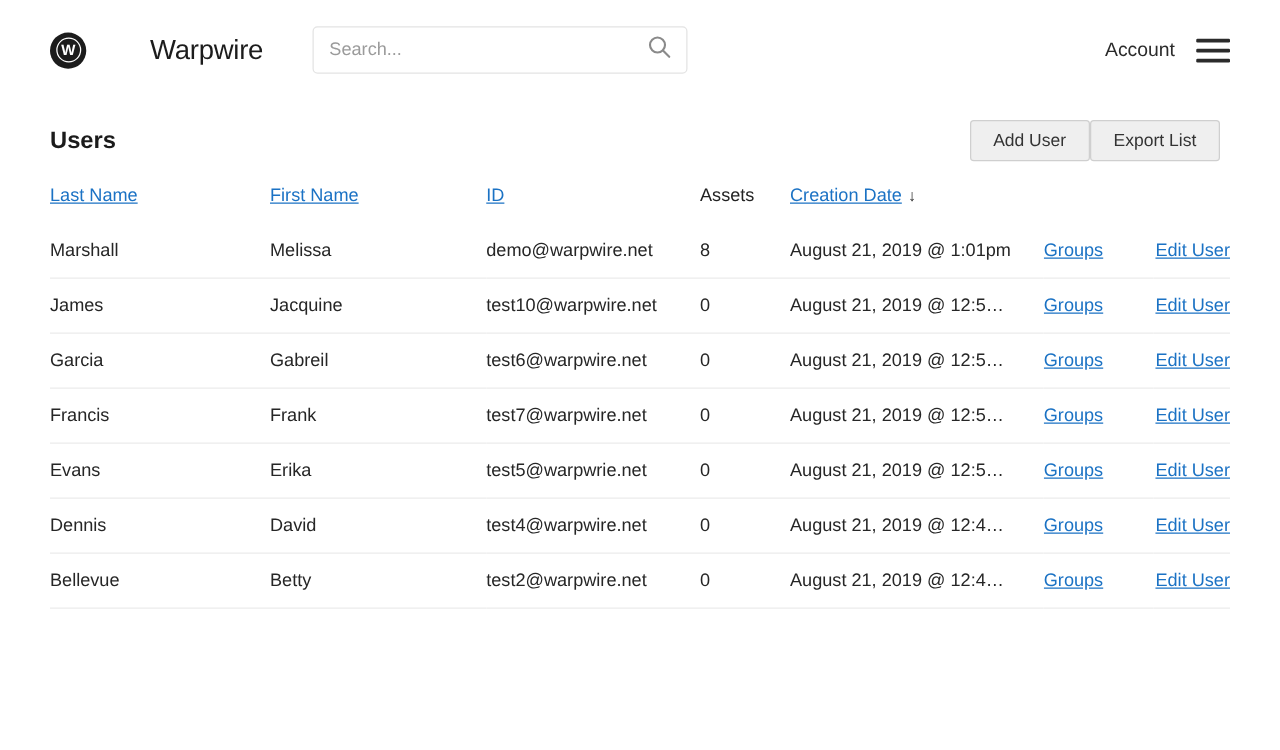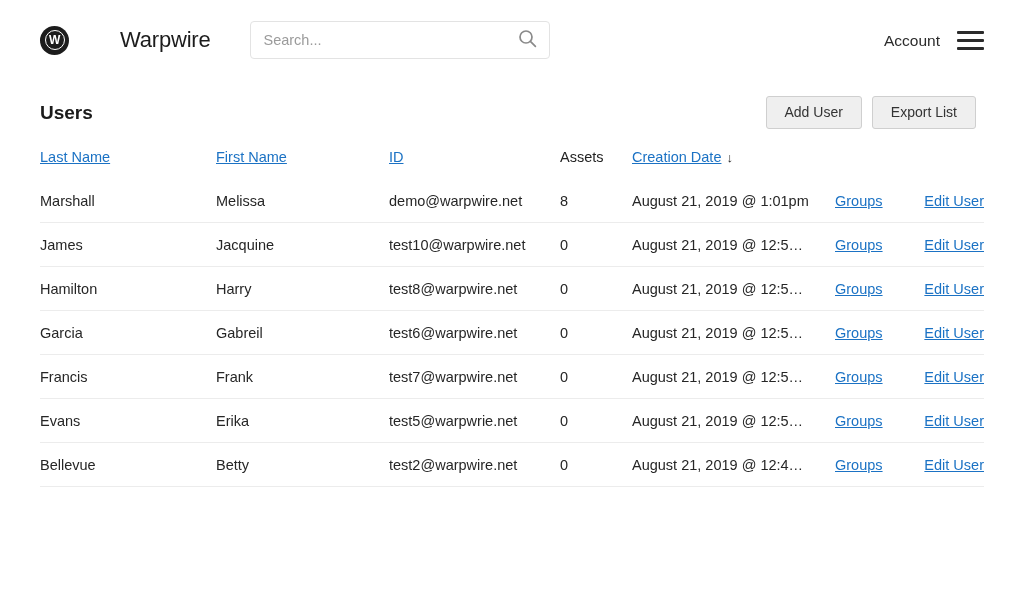--- a/index.html
+++ b/index.html
@@ -110,21 +110,20 @@
     align-items: center;
   }
   .page-title {
     font-size: 19px;
     font-weight: bold;
     color: #1b1b1b;
   }
   .actions {
     margin-left: auto;
     display: flex;
-    gap: 10px;
     align-items: center;
   }
   .btn {
     font-family: "Liberation Sans", sans-serif;
     font-size: 14px;
     color: #333333;
     background: #efefef;
     border: 1px solid #cfcfcf;
     border-radius: 3px;
     padding: 8px 18px;
@@ -254,29 +253,20 @@
         <tr class="row">
           <td class="col-last"><span>James</span></td>
           <td class="col-first"><span>Jacquine</span></td>
           <td class="col-id"><span>test10@warpwire.net</span></td>
           <td class="col-assets"><span>0</span></td>
           <td class="col-date"><span>August 21, 2019 @ 12:5…</span></td>
           <td class="col-groups"><span class="cell-link">Groups</span></td>
           <td class="col-edit"><span class="cell-link">Edit User</span></td>
         </tr>
         <tr class="row">
-          <td class="col-last"><span>Hamilton</span></td>
-          <td class="col-first"><span>Harry</span></td>
-          <td class="col-id"><span>test8@warpwire.net</span></td>
-          <td class="col-assets"><span>0</span></td>
-          <td class="col-date"><span>August 21, 2019 @ 12:5…</span></td>
-          <td class="col-groups"><span class="cell-link">Groups</span></td>
-          <td class="col-edit"><span class="cell-link">Edit User</span></td>
-        </tr>
-        <tr class="row">
           <td class="col-last"><span>Garcia</span></td>
           <td class="col-first"><span>Gabreil</span></td>
           <td class="col-id"><span>test6@warpwire.net</span></td>
           <td class="col-assets"><span>0</span></td>
           <td class="col-date"><span>August 21, 2019 @ 12:5…</span></td>
           <td class="col-groups"><span class="cell-link">Groups</span></td>
           <td class="col-edit"><span class="cell-link">Edit User</span></td>
         </tr>
         <tr class="row">
           <td class="col-last"><span>Francis</span></td>
@@ -290,20 +280,29 @@
         <tr class="row">
           <td class="col-last"><span>Evans</span></td>
           <td class="col-first"><span>Erika</span></td>
           <td class="col-id"><span>test5@warpwrie.net</span></td>
           <td class="col-assets"><span>0</span></td>
           <td class="col-date"><span>August 21, 2019 @ 12:5…</span></td>
           <td class="col-groups"><span class="cell-link">Groups</span></td>
           <td class="col-edit"><span class="cell-link">Edit User</span></td>
         </tr>
         <tr class="row">
+          <td class="col-last"><span>Dennis</span></td>
+          <td class="col-first"><span>David</span></td>
+          <td class="col-id"><span>test4@warpwire.net</span></td>
+          <td class="col-assets"><span>0</span></td>
+          <td class="col-date"><span>August 21, 2019 @ 12:4…</span></td>
+          <td class="col-groups"><span class="cell-link">Groups</span></td>
+          <td class="col-edit"><span class="cell-link">Edit User</span></td>
+        </tr>
+        <tr class="row">
           <td class="col-last"><span>Bellevue</span></td>
           <td class="col-first"><span>Betty</span></td>
           <td class="col-id"><span>test2@warpwire.net</span></td>
           <td class="col-assets"><span>0</span></td>
           <td class="col-date"><span>August 21, 2019 @ 12:4…</span></td>
           <td class="col-groups"><span class="cell-link">Groups</span></td>
           <td class="col-edit"><span class="cell-link">Edit User</span></td>
         </tr>
       </tbody>
   </table>

